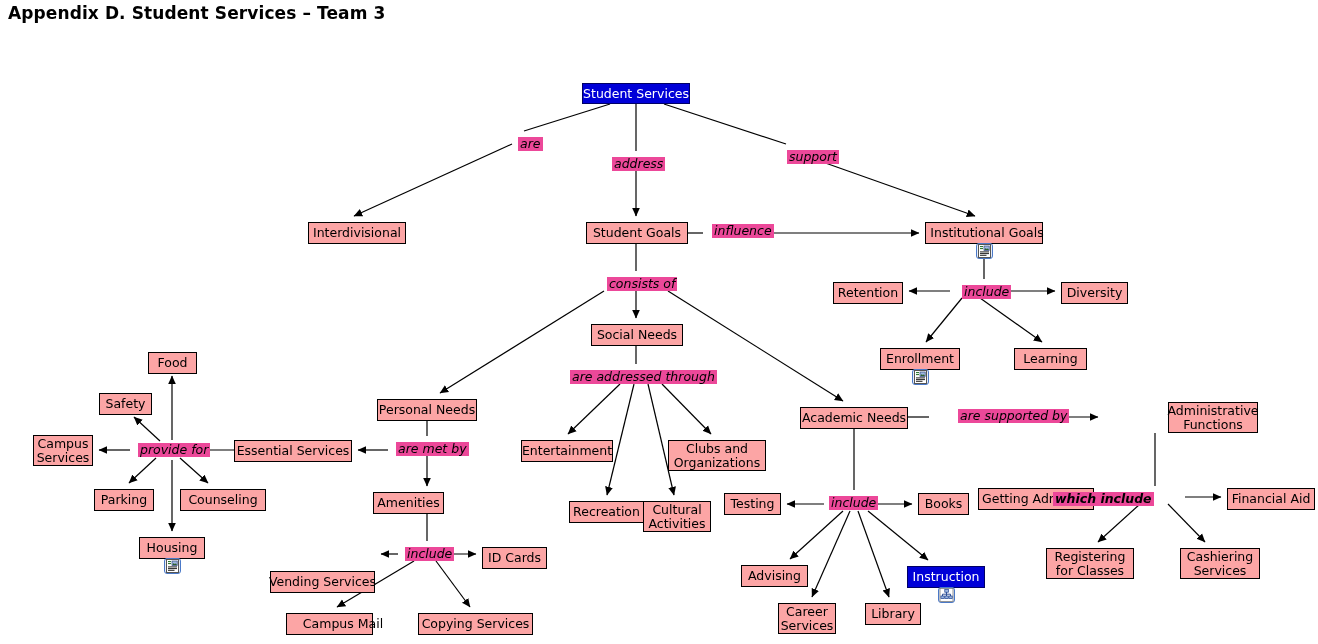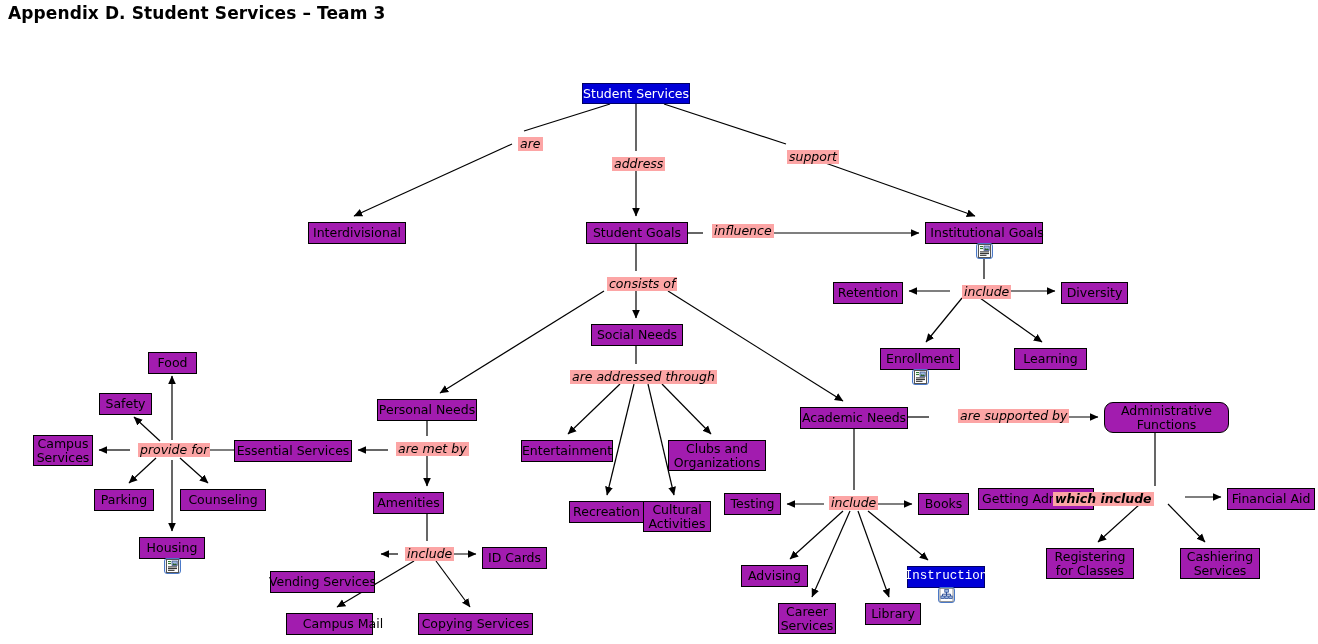--- a/index.html
+++ b/index.html
@@ -29,21 +29,21 @@
   svg#edges {
     position: absolute;
     left: 0; top: 0;
     width: 1318px; height: 644px;
     pointer-events: none;
   }
   .node {
     position: absolute;
     box-sizing: border-box;
     border: 1px solid #000;
-    background: #a21caf;
+    background: #fca5a5;
     color: #000;
     font-size: 12.5px;
     line-height: 13.5px;
     display: flex;
     align-items: center;
     justify-content: center;
     text-align: center;
     padding: 2px 5px;
     white-space: pre;
     z-index: 5;
@@ -51,21 +51,21 @@
   .node.sel {
     background: #0000d8;
     color: #ffffff;
     border: 1px solid #000066;
   }
   .elabel {
     position: absolute;
     font-size: 12.5px;
     font-style: italic;
     color: #000;
-    background: #fca5a5;
+    background: #ec4899;
     white-space: nowrap;
     padding: 0 2px;
     z-index: 6;
     line-height: 14px;
   }
   .icon {
     position: absolute;
     width: 17px; height: 16px;
     z-index: 8;
   }
@@ -221,21 +221,21 @@
           <rect x="4" y="8.4" width="9" height="1"></rect>
           <rect x="4" y="10.1" width="9" height="1"></rect>
           <rect x="4" y="11.8" width="6.5" height="1"></rect>
         </g>
       </svg>
     </span>
     <div class="node" style="left: 1014px; top: 348px; width: 73px; height: 22px;">Learning</div>
     <div class="node" style="left: 591px; top: 324px; width: 92px; height: 22px;">Social Needs</div>
     <div class="node" style="left: 377px; top: 399px; width: 100px; height: 22px;">Personal Needs</div>
     <div class="node" style="left: 800px; top: 407px; width: 108px; height: 22px;">Academic Needs</div>
-    <div class="node" style="left: 1104px; top: 402px; width: 125px; height: 31px; border-radius: 9px;">Administrative
+    <div class="node" style="left: 1168px; top: 402px; width: 90px; height: 31px;">Administrative
 Functions</div>
     <div class="node" style="left: 148px; top: 352px; width: 49px; height: 22px;">Food</div>
     <div class="node" style="left: 99px; top: 393px; width: 53px; height: 22px;">Safety</div>
     <div class="node" style="left: 33px; top: 435px; width: 60px; height: 31px;">Campus
 Services</div>
     <div class="node" style="left: 94px; top: 489px; width: 60px; height: 22px;">Parking</div>
     <div class="node" style="left: 180px; top: 489px; width: 86px; height: 22px;">Counseling</div>
     <div class="node" style="left: 139px; top: 537px; width: 66px; height: 22px;">Housing</div>
     <span class="icon" style="left: 163.5px; top: 558px;">
       <svg width="17" height="16" viewBox="0 0 17 16">
@@ -265,21 +265,21 @@
 Organizations</div>
     <div class="node" style="left: 569px; top: 501px; width: 75px; height: 22px;">Recreation</div>
     <div class="node" style="left: 643px; top: 501px; width: 68px; height: 31px;">Cultural
 Activities</div>
     <div class="node" style="left: 724px; top: 493px; width: 57px; height: 22px;">Testing</div>
     <div class="node" style="left: 918px; top: 493px; width: 51px; height: 22px;">Books</div>
     <div class="node" style="left: 741px; top: 565px; width: 67px; height: 22px;">Advising</div>
     <div class="node" style="left: 778px; top: 603px; width: 58px; height: 31px;">Career
 Services</div>
     <div class="node" style="left: 865px; top: 603px; width: 56px; height: 22px;">Library</div>
-    <div class="node sel" style="left: 907px; top: 566px; width: 78px; height: 22px; font-family: Liberation Mono, monospace;">Instruction</div>
+    <div class="node sel" style="left: 907px; top: 566px; width: 78px; height: 22px;">Instruction</div>
     <span class="icon" style="left: 937.5px; top: 587px;">
       <svg width="17" height="16" viewBox="0 0 17 16">
         <rect x="0.5" y="0.5" width="16" height="15" rx="2.5" fill="#e8eef7" stroke="#4a79c8"></rect>
         <rect x="2" y="1.5" width="13" height="13" fill="#ffffff" stroke="#6a6a6a" stroke-width="0.7"></rect>
         <g stroke="#1b3f8f" stroke-width="0.9" fill="none">
           <path d="M8.5,5 L8.5,7.2 M4.5,7.2 L12.5,7.2 M4.5,7.2 L4.5,9 M8.5,7.2 L8.5,9 M12.5,7.2 L12.5,9"></path>
         </g>
         <rect x="6.8" y="2.6" width="3.6" height="2.6" fill="#9fb8e0" stroke="#1b3f8f" stroke-width="0.7"></rect>
         <rect x="2.9" y="9" width="3.3" height="2.6" fill="#9fb8e0" stroke="#1b3f8f" stroke-width="0.7"></rect>
         <rect x="6.9" y="9" width="3.3" height="2.6" fill="#9fb8e0" stroke="#1b3f8f" stroke-width="0.7"></rect>

